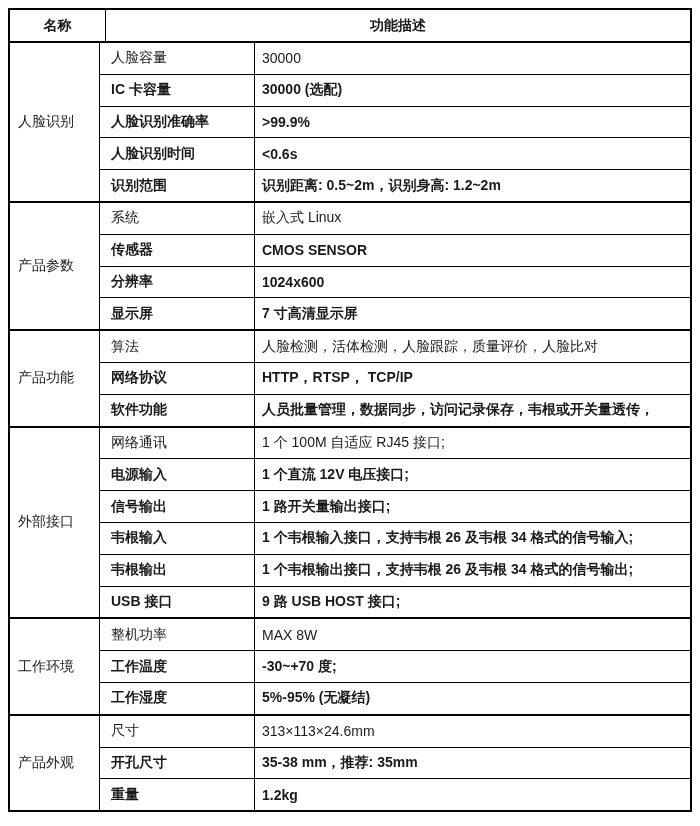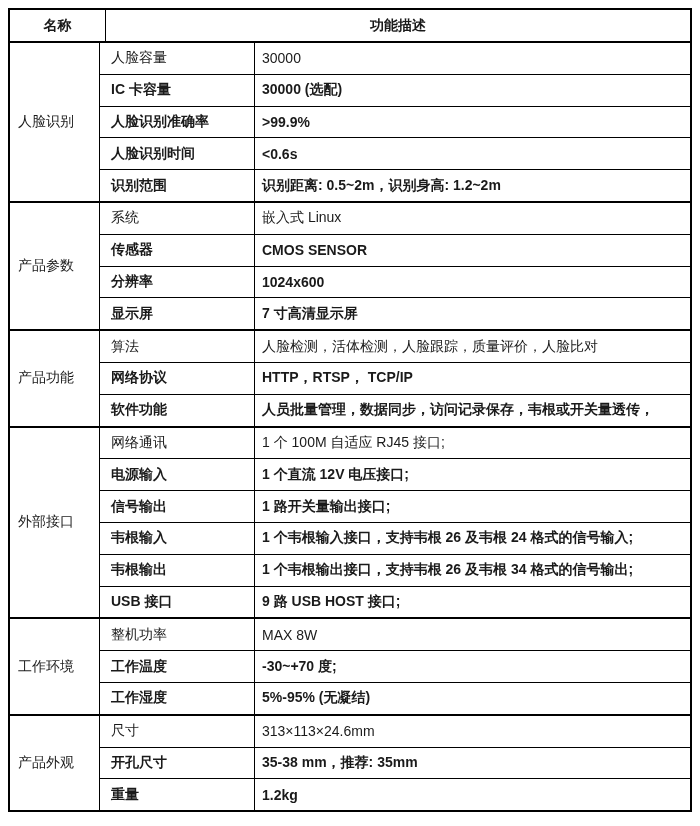--- a/index.html
+++ b/index.html
@@ -177,21 +177,21 @@
       <div class="row">
         <div class="row-label">电源输入</div>
         <div class="row-value">1 个直流 12V 电压接口;</div>
       </div>
       <div class="row">
         <div class="row-label">信号输出</div>
         <div class="row-value">1 路开关量输出接口;</div>
       </div>
       <div class="row">
         <div class="row-label">韦根输入</div>
-        <div class="row-value">1 个韦根输入接口，支持韦根 26 及韦根 24 格式的信号输入;</div>
+        <div class="row-value">1 个韦根输入接口，支持韦根 26 及韦根 34 格式的信号输入;</div>
       </div>
       <div class="row">
         <div class="row-label">韦根输出</div>
         <div class="row-value">1 个韦根输出接口，支持韦根 26 及韦根 34 格式的信号输出;</div>
       </div>
       <div class="row">
         <div class="row-label">USB 接口</div>
         <div class="row-value">9 路 USB HOST 接口;</div>
       </div>
     </div>

